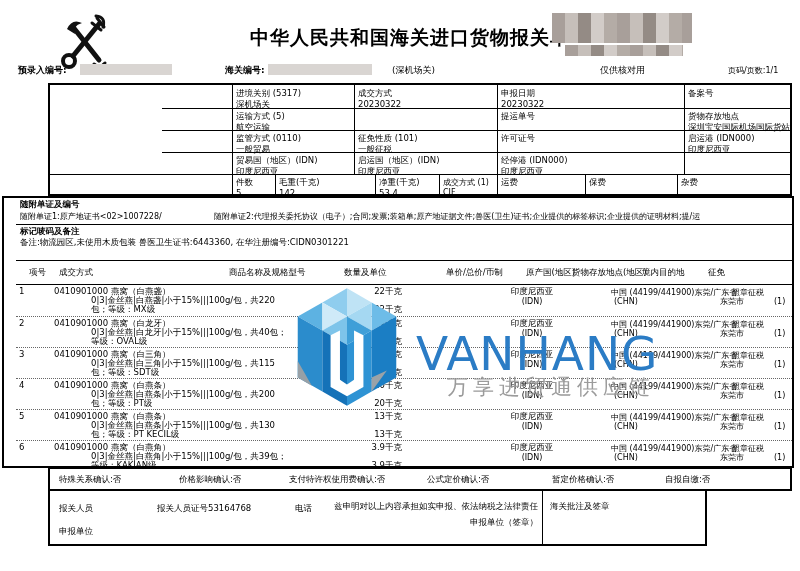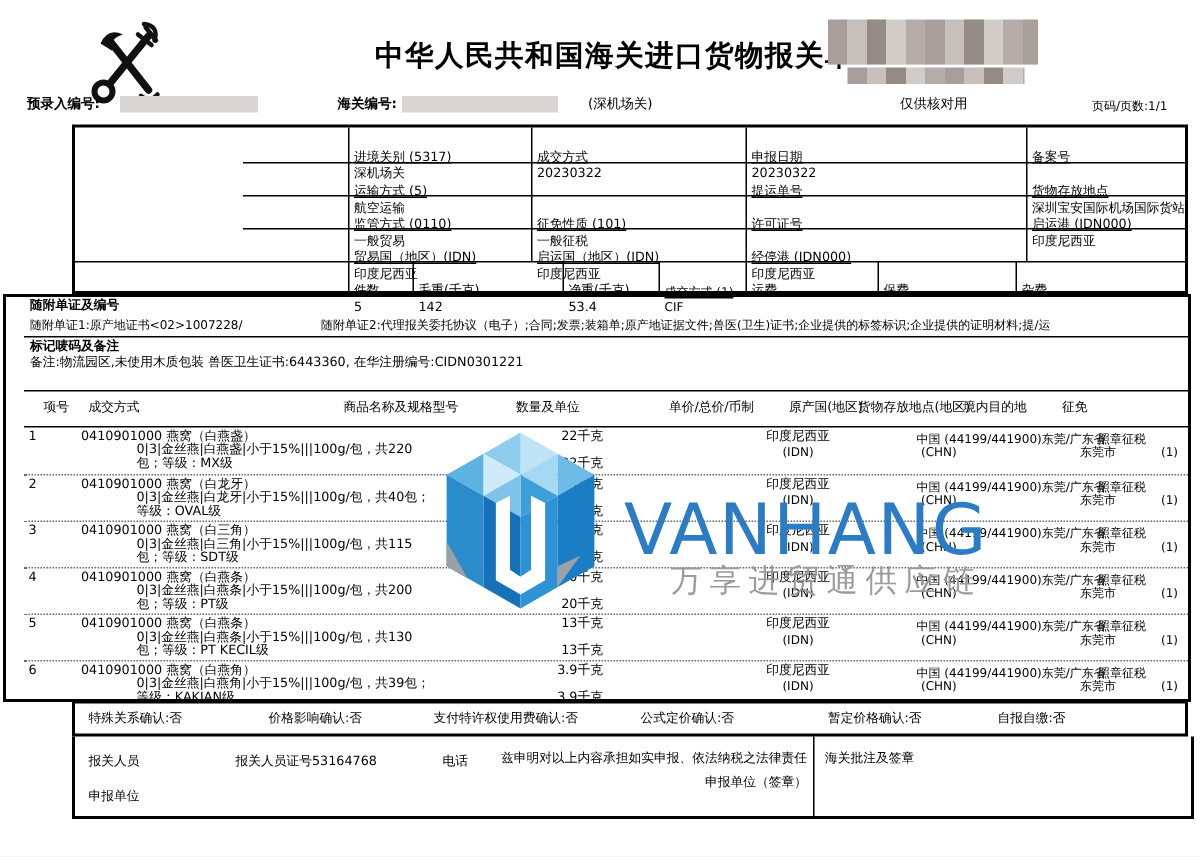--- a/index.html
+++ b/index.html
@@ -16,31 +16,31 @@
   .mosaic{position:absolute;
     background-image:
       repeating-linear-gradient(90deg,#a89f9a 0 13px,#c6bfba 13px 26px,#948b85 26px 39px,#d2ccc8 39px 52px,#b4aca6 52px 65px),
       repeating-linear-gradient(0deg,rgba(255,255,255,.35) 0 12px,rgba(60,50,45,.18) 12px 24px);}
   .redact{position:absolute;background:#d9d5d2;}
   
   .topbox{position:absolute;left:48px;top:83px;width:744px;height:113px;border:2px solid #000;}
   .hl{position:absolute;height:1px;background:#000;}
   .vl{position:absolute;width:1px;background:#000;}
   .cell{position:absolute;}
-  .cell .cl{padding:16px 0 0 4px;white-space:nowrap;text-decoration:underline;}
+  .cell .cl{padding:4px 0 0 4px;white-space:nowrap;}
   .cell .cv{padding:1px 0 0 4px;white-space:nowrap;}
   .midbox{position:absolute;left:2px;top:196px;width:792px;height:272px;border:2px solid #000;padding-left:12px;}
   .docs{position:relative;height:26px;}
   .marks{position:relative;height:36px;border-top:1px solid #000;}
   .goods{position:relative;border-top:1px solid #000;}
   .ghead{position:relative;height:24px;border-bottom:1px solid #000;}
   .grow{position:relative;height:31px;}
   .grow + .grow{border-top:1px dotted #666;}
   .confbox{position:absolute;left:48px;top:467px;width:744px;height:24px;border:2px solid #000;}
-  .footbox{position:absolute;left:48px;top:491px;width:748px;height:55px;border:2px solid #000;border-top:none;padding-left:21px;}
+  .footbox{position:absolute;left:48px;top:491px;width:659px;height:55px;border:2px solid #000;border-top:none;padding-left:21px;}
   
   .wm{position:absolute;pointer-events:none;}
   .wm-brand{left:416px;top:327px;font-size:47px;color:#2b7cc5;letter-spacing:1px;font-weight:400;}
   .wm-cn{left:447px;top:375px;font-size:21px;color:#9b9b9b;letter-spacing:5px;}
 </style>
 </head>
 <body>
 
 <div class="sheet">
 

